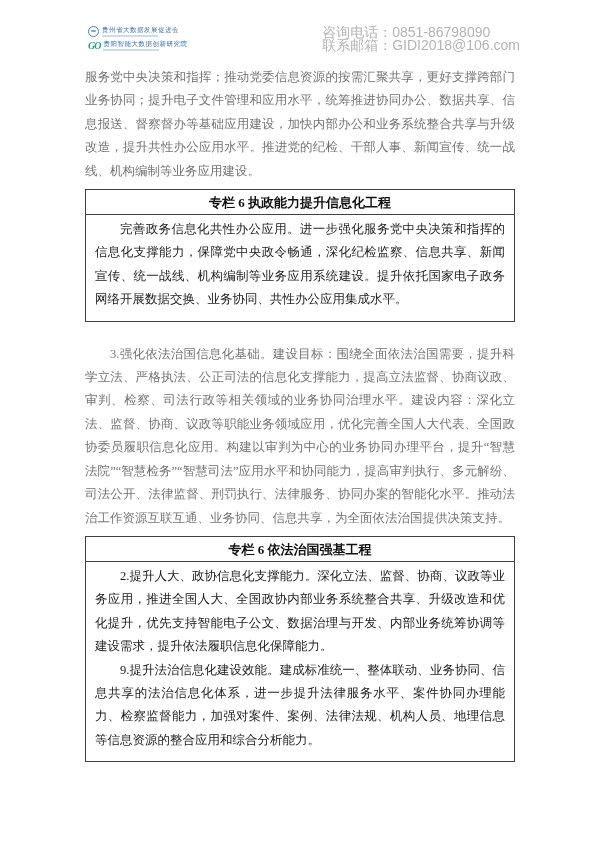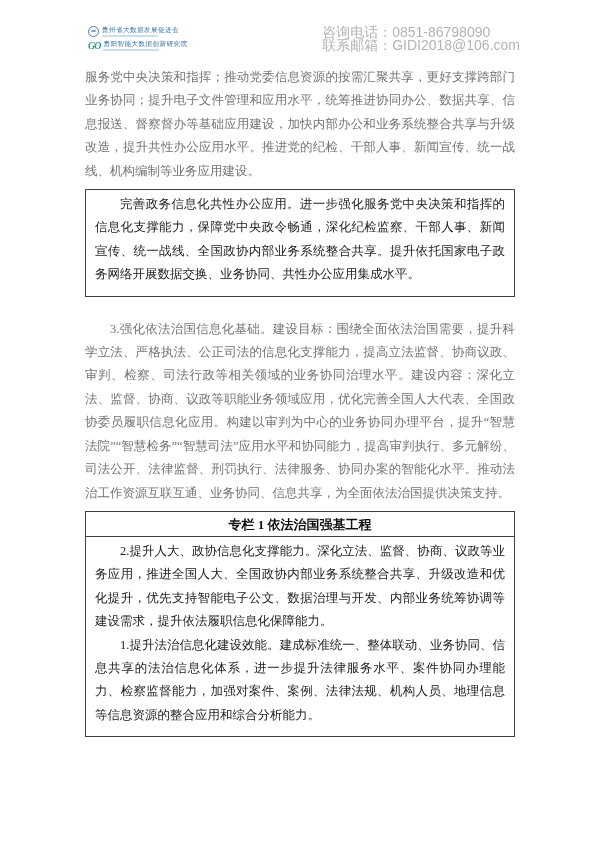--- a/index.html
+++ b/index.html
@@ -69,30 +69,31 @@
       <div>咨询电话：0851-86798090</div>
       <div>联系邮箱：GIDI2018@106.com</div>
     </div>
   </header>
 
   <main class="doc-main">
 
     <p class="body-text para-1">服务党中央决策和指挥；推动党委信息资源的按需汇聚共享，更好支撑跨部门业务协同；提升电子文件管理和应用水平，统筹推进协同办公、数据共享、信息报送、督察督办等基础应用建设，加快内部办公和业务系统整合共享与升级改造，提升共性办公应用水平。推进党的纪检、干部人事、新闻宣传、统一战线、机构编制等业务应用建设。</p>
 
     <section class="column-box">
+      <div class="box-title">专栏 6 执政能力提升信息化工程</div>
       <div class="box-body">
-        <p>完善政务信息化共性办公应用。进一步强化服务党中央决策和指挥的信息化支撑能力，保障党中央政令畅通，深化纪检监察、干部人事、新闻宣传、统一战线、全国政协内部业务系统整合共享。提升依托国家电子政务网络开展数据交换、业务协同、共性办公应用集成水平。</p>
+        <p>完善政务信息化共性办公应用。进一步强化服务党中央决策和指挥的信息化支撑能力，保障党中央政令畅通，深化纪检监察、信息共享、新闻宣传、统一战线、机构编制等业务应用系统建设。提升依托国家电子政务网络开展数据交换、业务协同、共性办公应用集成水平。</p>
       </div>
     </section>
 
     <p class="body-text indent para-2">3.强化依法治国信息化基础。建设目标：围绕全面依法治国需要，提升科学立法、严格执法、公正司法的信息化支撑能力，提高立法监督、协商议政、审判、检察、司法行政等相关领域的业务协同治理水平。建设内容：深化立法、监督、协商、议政等职能业务领域应用，优化完善全国人大代表、全国政协委员履职信息化应用。构建以审判为中心的业务协同办理平台，提升“智慧法院”“智慧检务”“智慧司法”应用水平和协同能力，提高审判执行、多元解纷、司法公开、法律监督、刑罚执行、法律服务、协同办案的智能化水平。推动法治工作资源互联互通、业务协同、信息共享，为全面依法治国提供决策支持。</p>
 
     <section class="column-box">
-      <div class="box-title">专栏 1 依法治国强基工程</div>
+      <div class="box-title">专栏 6 依法治国强基工程</div>
       <div class="box-body">
         <p>2.提升人大、政协信息化支撑能力。深化立法、监督、协商、议政等业务应用，推进全国人大、全国政协内部业务系统整合共享、升级改造和优化提升，优先支持智能电子公文、数据治理与开发、内部业务统筹协调等建设需求，提升依法履职信息化保障能力。</p>
-        <p>1.提升法治信息化建设效能。建成标准统一、整体联动、业务协同、信息共享的法治信息化体系，进一步提升法律服务水平、案件协同办理能力、检察监督能力，加强对案件、案例、法律法规、机构人员、地理信息等信息资源的整合应用和综合分析能力。</p>
+        <p>9.提升法治信息化建设效能。建成标准统一、整体联动、业务协同、信息共享的法治信息化体系，进一步提升法律服务水平、案件协同办理能力、检察监督能力，加强对案件、案例、法律法规、机构人员、地理信息等信息资源的整合应用和综合分析能力。</p>
       </div>
     </section>
 
 
   </main>
 </div>
 
 </body></html>

